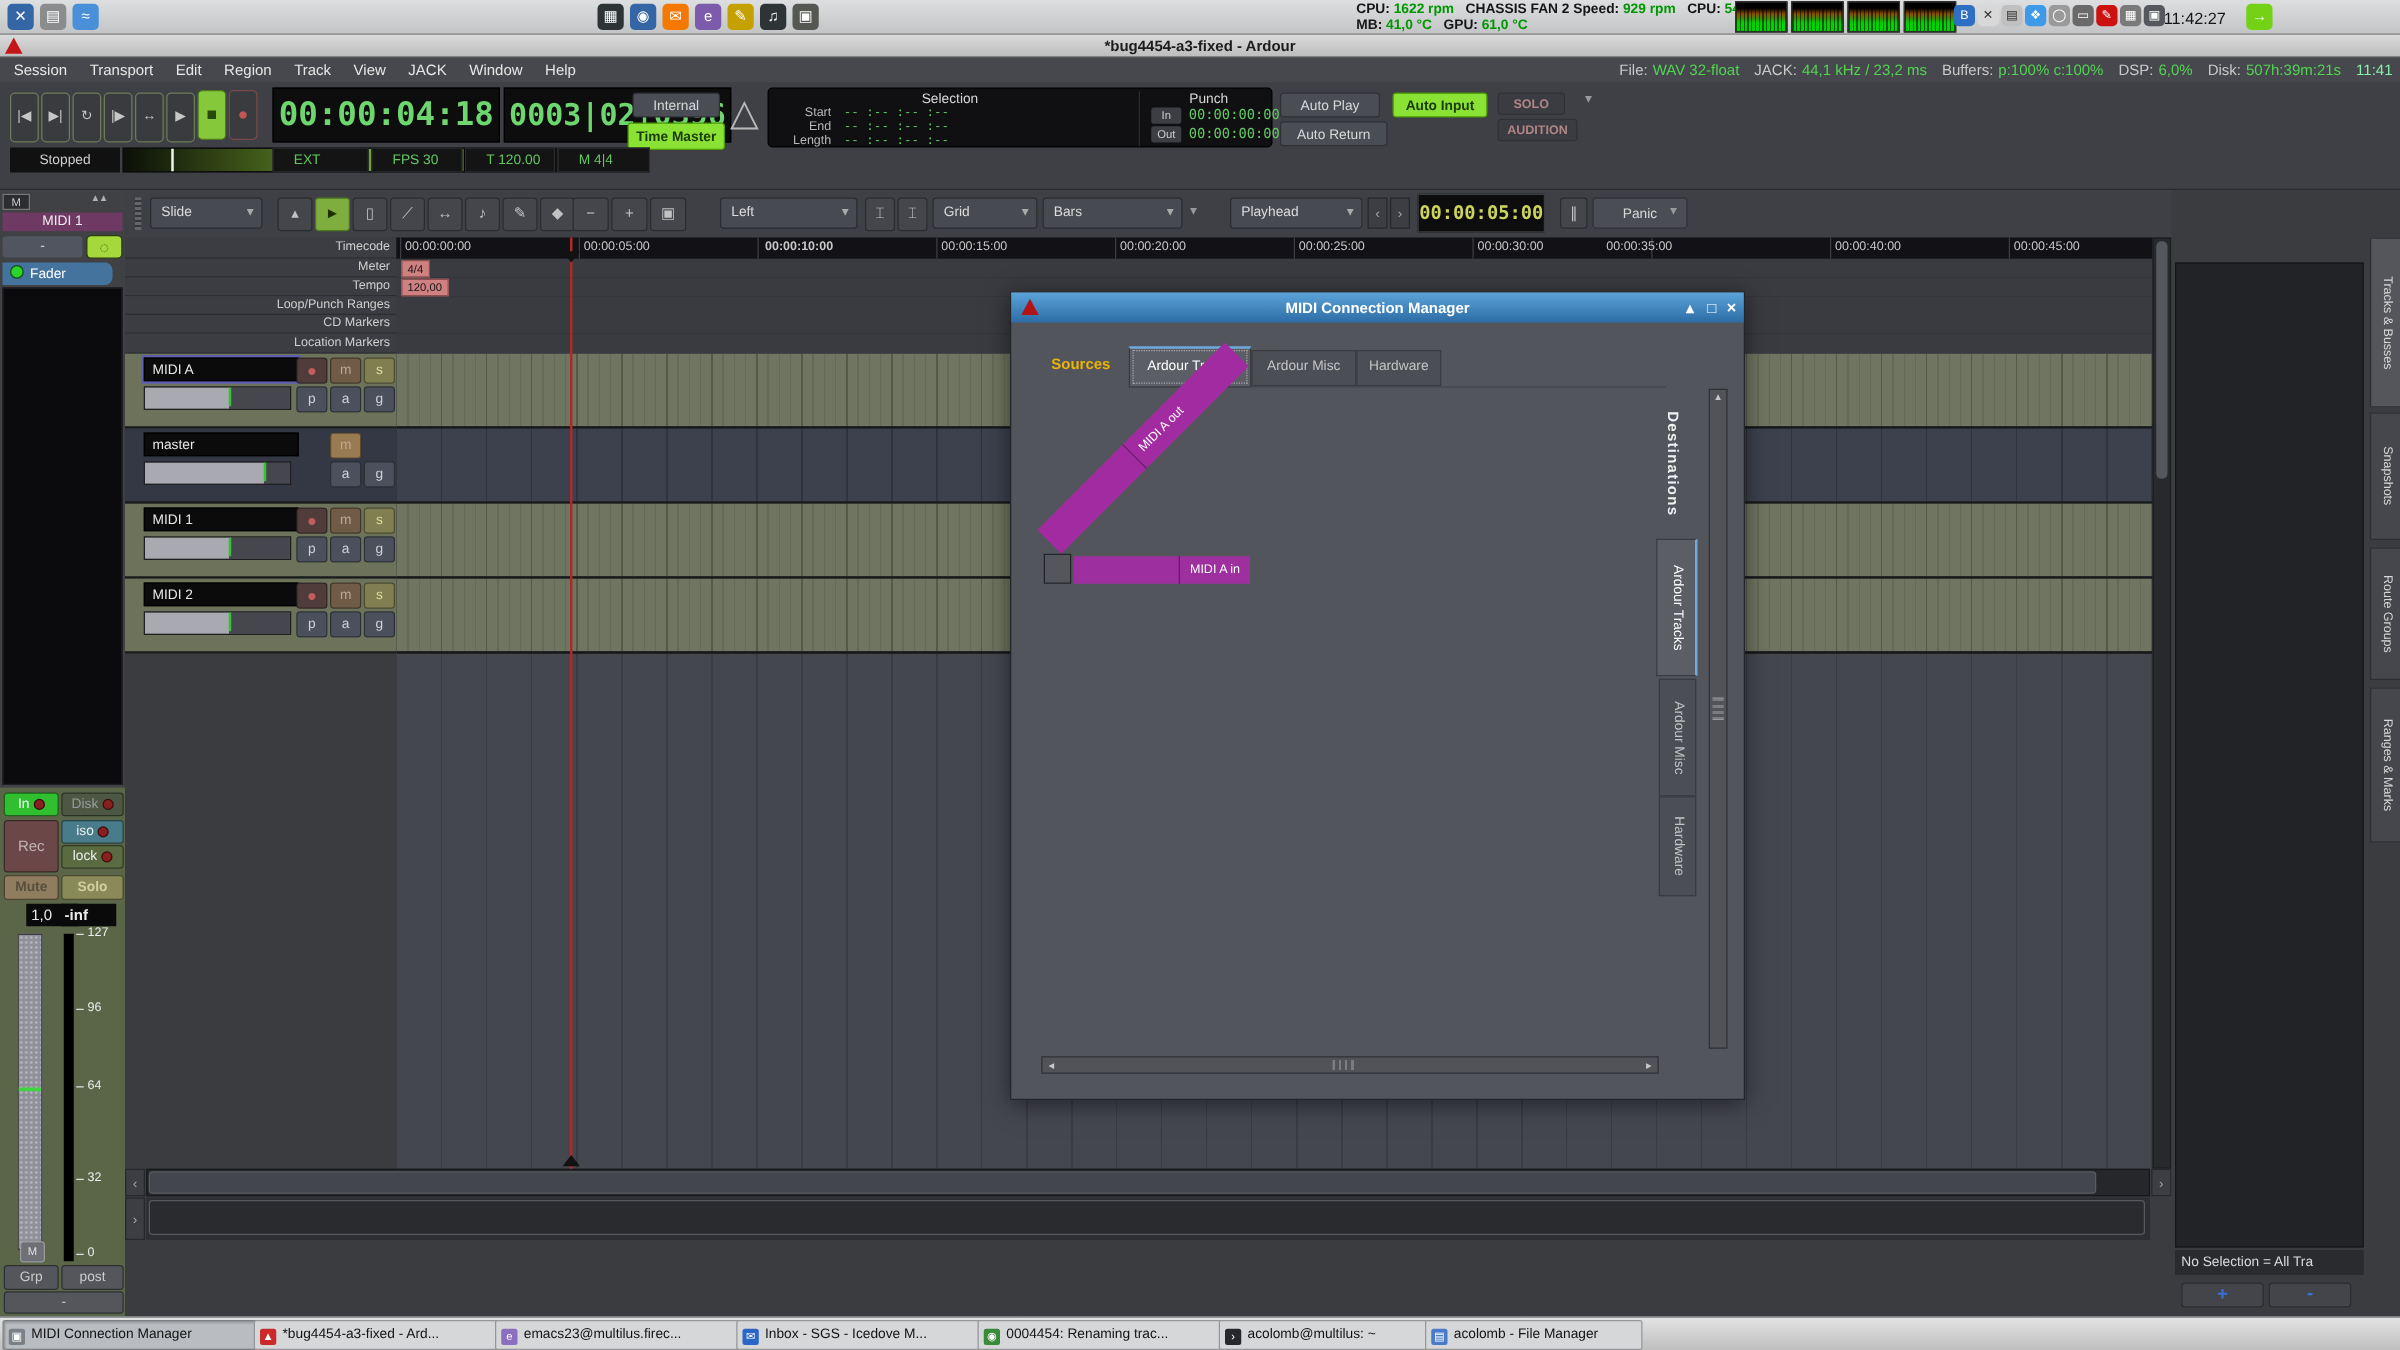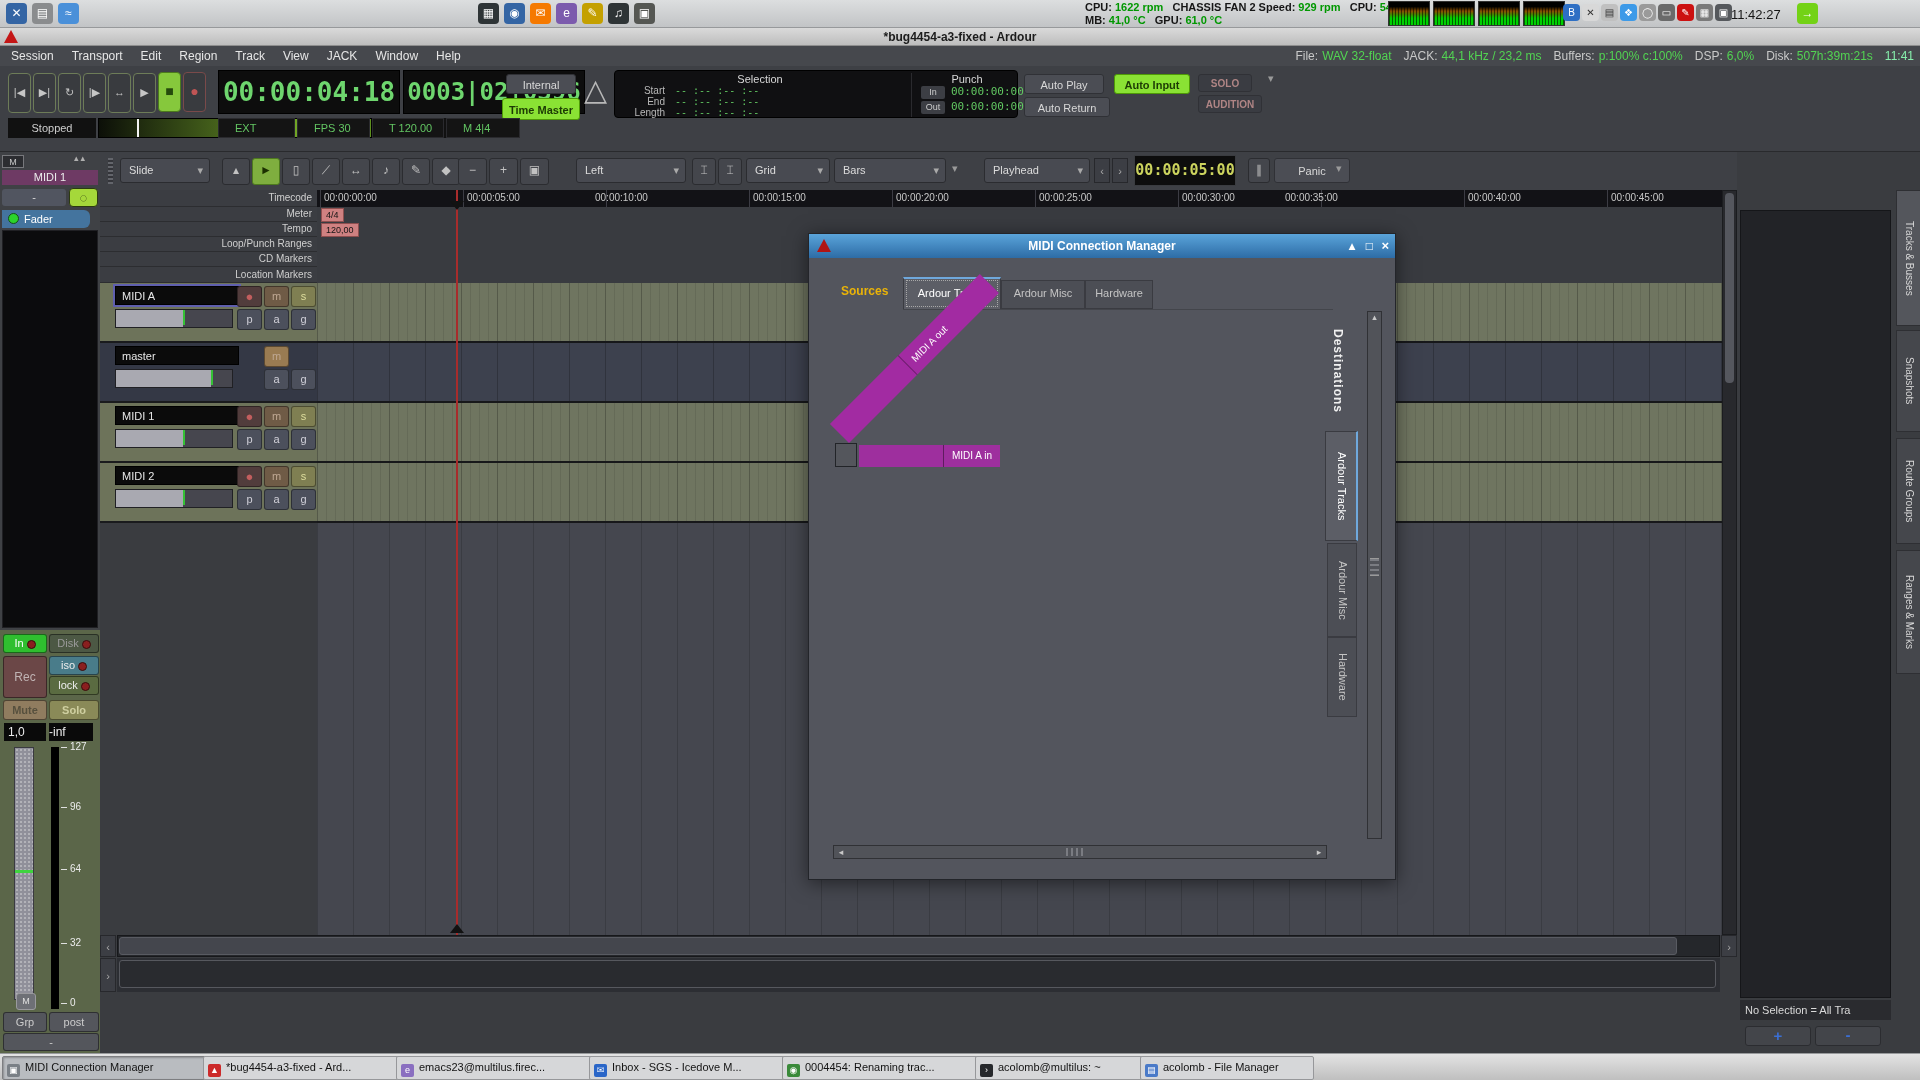--- a/index.html
+++ b/index.html
@@ -173,21 +173,21 @@
       <div class="rlabel" style="top: 252px; height: 14px; line-height: 14px;">CD Markers</div>
       <div class="rlabel" style="top: 267px; height: 15px; line-height: 15px;">Location Markers</div>
     </div>
   <div class="rrow" style="top:190px;height:17px;background:#121216;">
       <div id="tc-ticks">
         <div class="tickline" style="left: 3px;"></div>
         <div class="tick-label" style="left: 7px;">00:00:00:00</div>
         <div class="tickline" style="left: 146px;"></div>
         <div class="tick-label" style="left: 150px;">00:00:05:00</div>
         <div class="tickline" style="left: 289px;"></div>
-        <div class="tick-label" style="left: 278px;">00:00:10:00</div>
+        <div class="tick-label" style="left: 295px; font-weight: bold;">00:00:10:00</div>
         <div class="tickline" style="left: 432px;"></div>
         <div class="tick-label" style="left: 436px;">00:00:15:00</div>
         <div class="tickline" style="left: 575px;"></div>
         <div class="tick-label" style="left: 579px;">00:00:20:00</div>
         <div class="tickline" style="left: 718px;"></div>
         <div class="tick-label" style="left: 722px;">00:00:25:00</div>
         <div class="tickline" style="left: 861px;"></div>
         <div class="tick-label" style="left: 865px;">00:00:30:00</div>
         <div class="tickline" style="left: 1004px;"></div>
         <div class="tick-label" style="left: 968px;">00:00:35:00</div>
@@ -292,22 +292,22 @@
     <div class="abs" style="left:2px;top:78px;width:96px;height:398px;background:#0b0b0d;border:1px solid #1f1f23;"></div>
   </div>
   <div class="abs" style="left:0;top:630px;width:100px;height:423px;background:#5b6649;">
     <div class="mbtn" style="left:3px;top:4px;width:42px;height:17px;background:#2fbf2f;color:#fff;line-height:17px;"><span>In</span><span class="led"></span></div>
     <div class="mbtn" style="left:49px;top:4px;width:48px;height:17px;background:#4c5844;color:#9a9a9a;line-height:17px;"><span>Disk</span><span class="led"></span></div>
     <div class="mbtn" style="left:3px;top:26px;width:42px;height:40px;background:#6b4747;color:#c0b4b4;line-height:40px;font-size:12px;">Rec</div>
     <div class="mbtn" style="left:49px;top:26px;width:48px;height:17px;background:#497c8a;color:#ececec;line-height:17px;"><span>iso</span><span class="led"></span></div>
     <div class="mbtn" style="left:49px;top:46px;width:48px;height:17px;background:#5a6b41;color:#ececec;line-height:17px;"><span>lock</span><span class="led"></span></div>
     <div class="mbtn" style="left:3px;top:70px;width:42px;height:18px;background:#907c5f;color:#57503e;line-height:18px;font-weight:bold;">Mute</div>
     <div class="mbtn" style="left:49px;top:70px;width:48px;height:18px;background:#8a8a58;color:#cfcfa0;line-height:18px;font-weight:bold;">Solo</div>
-    <div class="abs" style="left:4px;top:93px;width:42px;height:18px;background:#0a0a0a;color:#ececec;font-size:12px;line-height:18px;padding-left:4px;">1,0</div>
-    <div class="abs" style="left:49px;top:93px;width:44px;height:18px;background:#0a0a0a;color:#ececec;font-size:12px;line-height:18px;text-align:left;padding-right:20px;">-inf</div>
+    <div class="abs" style="left:21px;top:93px;width:42px;height:18px;background:#0a0a0a;color:#ececec;font-size:12px;line-height:18px;padding-left:4px;">1,0</div>
+    <div class="abs" style="left:49px;top:93px;width:44px;height:18px;background:#0a0a0a;color:#ececec;font-size:12px;line-height:18px;text-align:center;padding-right:20px;font-weight:bold;">-inf</div>
     <div class="abs" style="left:14px;top:117px;width:20px;height:253px;background:linear-gradient(180deg,#9c9ca4,#86868e);background-image:radial-gradient(circle,rgba(255,255,255,.3) 1px,transparent 1.2px);background-size:4px 4px;background-color:#90909a;border:1px solid #3a3a40;">
       <div class="abs" style="left:0;top:122px;width:18px;height:3px;background:#3fd43f;"></div>
     </div>
     <div class="abs" style="left:51px;top:117px;width:8px;height:262px;background:#000;"></div>
     <div class="abs" id="meter-scale" style="left:61px;top:117px;width:36px;height:262px;">
         <div class="abs" style="left: 0px; top: 0px; width: 6px; height: 1px; background: rgb(224, 224, 224);"></div>
         <div class="abs" style="left: 9px; top: -6px; color: rgb(236, 236, 236); font-size: 10px;">127</div>
         <div class="abs" style="left: 0px; top: 60px; width: 6px; height: 1px; background: rgb(224, 224, 224);"></div>
         <div class="abs" style="left: 9px; top: 54px; color: rgb(236, 236, 236); font-size: 10px;">96</div>
         <div class="abs" style="left: 0px; top: 122px; width: 6px; height: 1px; background: rgb(224, 224, 224);"></div>

